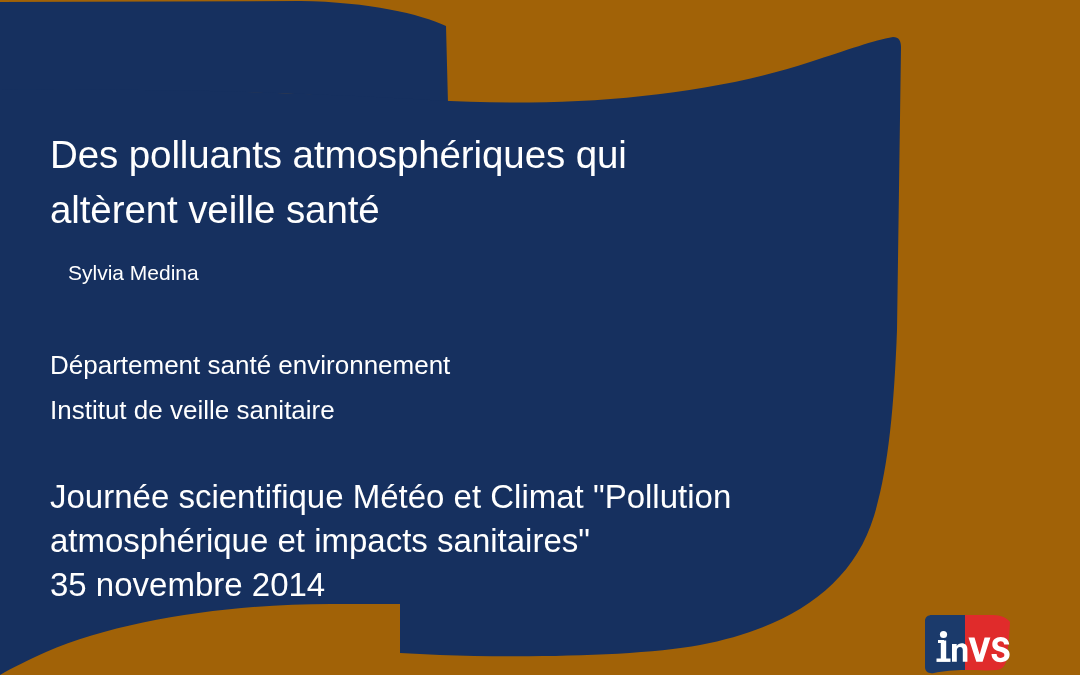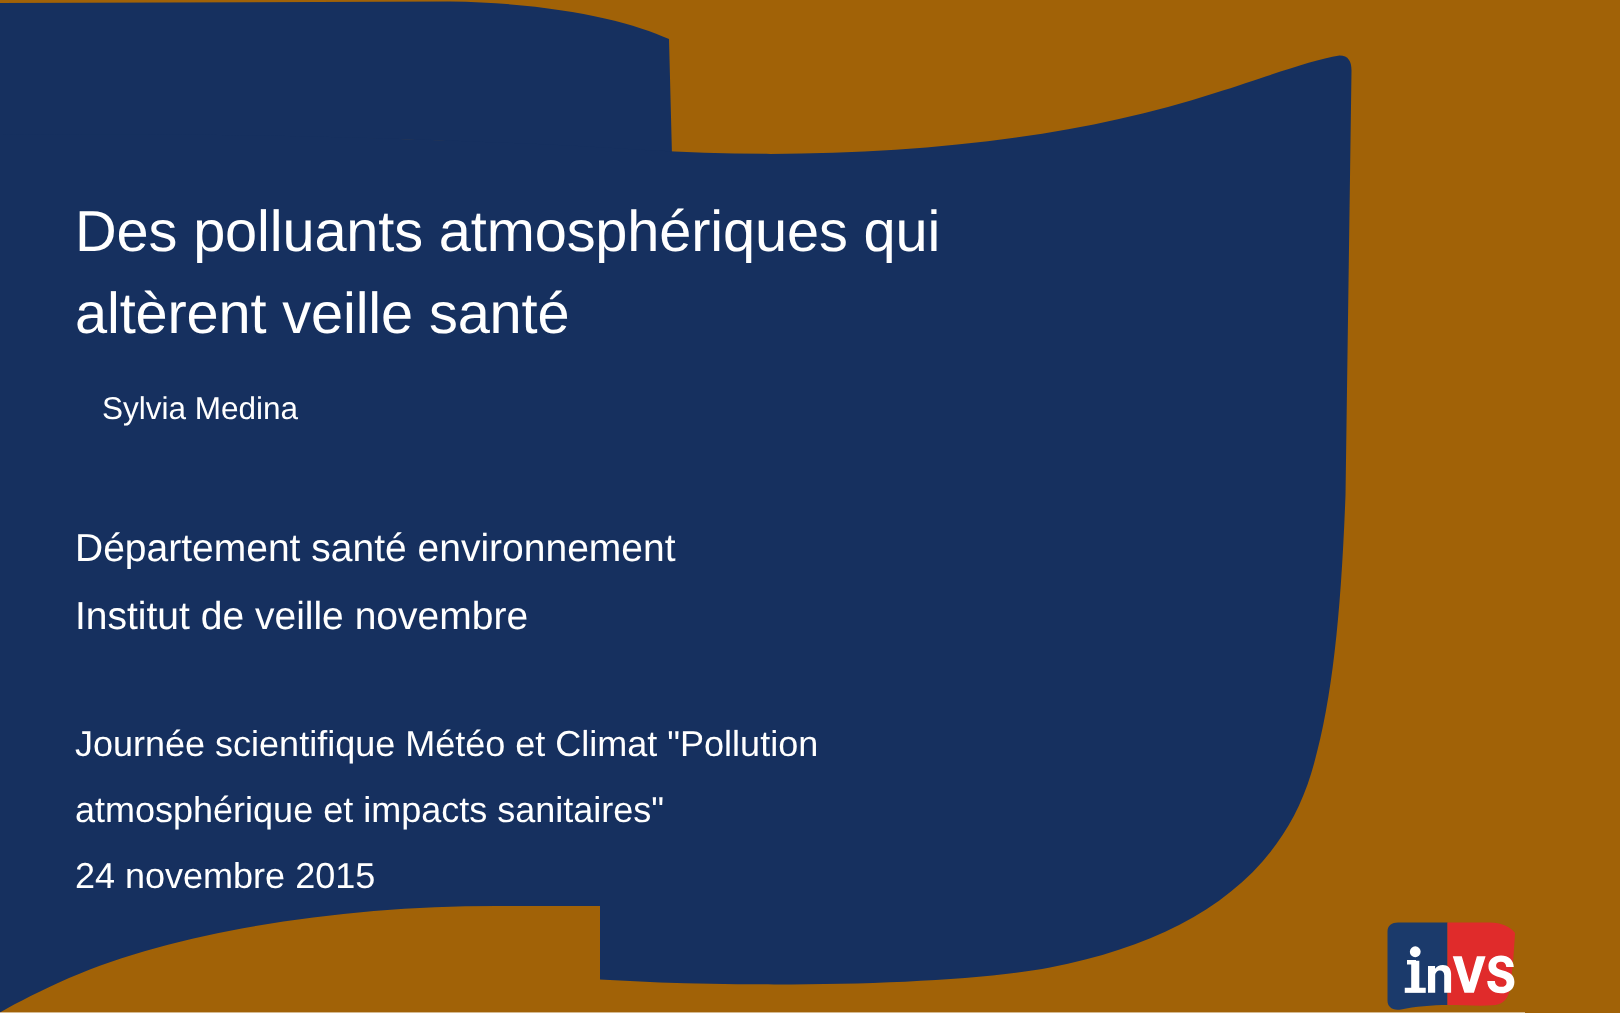--- a/index.html
+++ b/index.html
@@ -71,21 +71,21 @@
     font-weight: 400;
     white-space: nowrap;
   }
   .event {
     position: absolute;
     left: 50px;
     top: 475px;
     color: #ffffff;
   }
   .event .ev-line {
-    font-size: 24px;
+    font-size: 33px;
     line-height: 44px;
     font-weight: 400;
     white-space: nowrap;
   }
   #logo {
     position: absolute;
     left: 915px;
     top: 613px;
     width: 100px;
     height: 62px;
@@ -129,27 +129,27 @@
 
     <div class="title-block">
       <div class="title-line">Des polluants atmosphériques qui</div>
       <div class="title-line">altèrent veille santé</div>
     </div>
 
     <div class="author">Sylvia Medina</div>
 
     <div class="affiliation">
       <div class="aff-line">Département santé environnement</div>
-      <div class="aff-line">Institut de veille novembre</div>
+      <div class="aff-line">Institut de veille sanitaire</div>
     </div>
 
     <div class="event">
       <div class="ev-line">Journée scientifique Météo et Climat "Pollution</div>
       <div class="ev-line">atmosphérique et impacts sanitaires"</div>
-      <div class="ev-line">24 novembre 2015</div>
+      <div class="ev-line">35 novembre 2014</div>
     </div>
 
   </div>
 
   <div id="logo">
     <svg width="100" height="62" viewBox="0 0 100 62" aria-hidden="true">
 
       <path d="M 10,8
                C 10,4 13,2 17,2
                L 50,2

